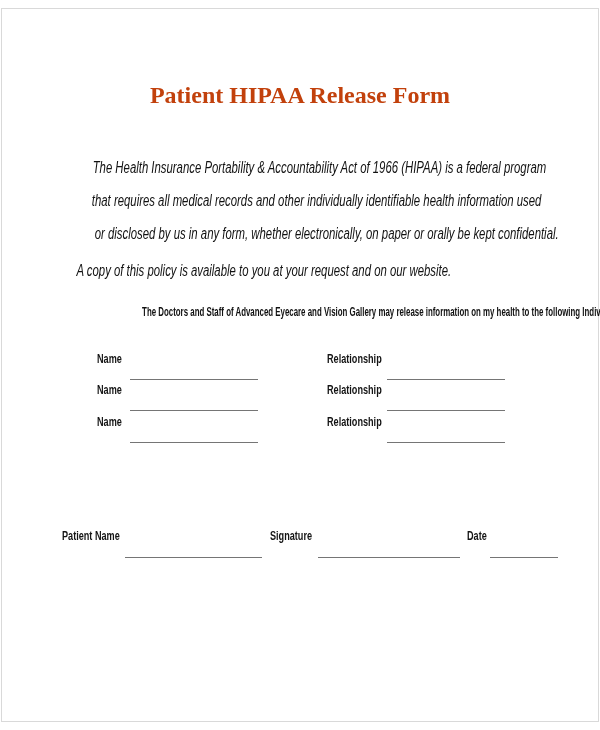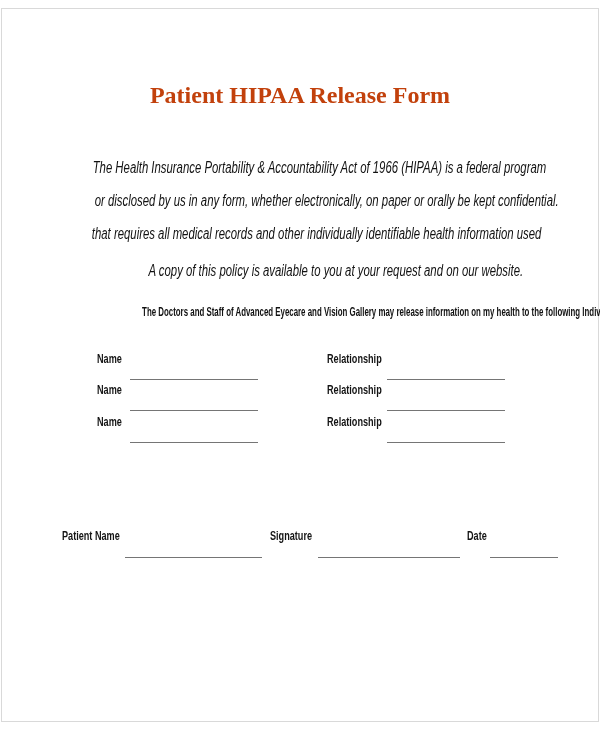--- a/index.html
+++ b/index.html
@@ -28,21 +28,21 @@
     font-weight: 700;
     font-size: 24px;
     color: #c2410c;
     white-space: nowrap;
   }
 
   .intro { position: absolute; top: 151px; left: 0; width: 100%; }
   .intro-line {
     height: 33px;
     line-height: 33px;
-    text-align: right;
+    text-align: left;
     white-space: nowrap;
   }
   .intro-line > span {
     display: inline-block;
     transform: scaleX(0.71);
     transform-origin: center;
     font-style: italic;
     font-size: 16px;
     color: #111111;
   }
@@ -112,24 +112,24 @@
 <div class="page">
   <div class="page-border"></div>
 
   <h1 class="title">Patient HIPAA Release Form</h1>
 
   <div class="intro">
     <div class="intro-line">
       <span>The Health Insurance Portability &amp; Accountability Act of 1966 (HIPAA) is a federal program</span>
     </div>
     <div class="intro-line">
-      <span>or disclosed by us in any form, whether electronically, on paper or orally be kept confidential.</span>
+      <span>that requires all medical records and other individually identifiable health information used</span>
     </div>
     <div class="intro-line">
-      <span>that requires all medical records and other individually identifiable health information used</span>
+      <span>or disclosed by us in any form, whether electronically, on paper or orally be kept confidential.</span>
     </div>
   </div>
 
   <div class="policy intro-line">
     <span>A copy of this policy is available to you at your request and on our website.</span>
   </div>
 
   <div class="release">
     <span>The Doctors and Staff of Advanced Eyecare and Vision Gallery may release information on my health to the following Individuals:</span>
   </div>

